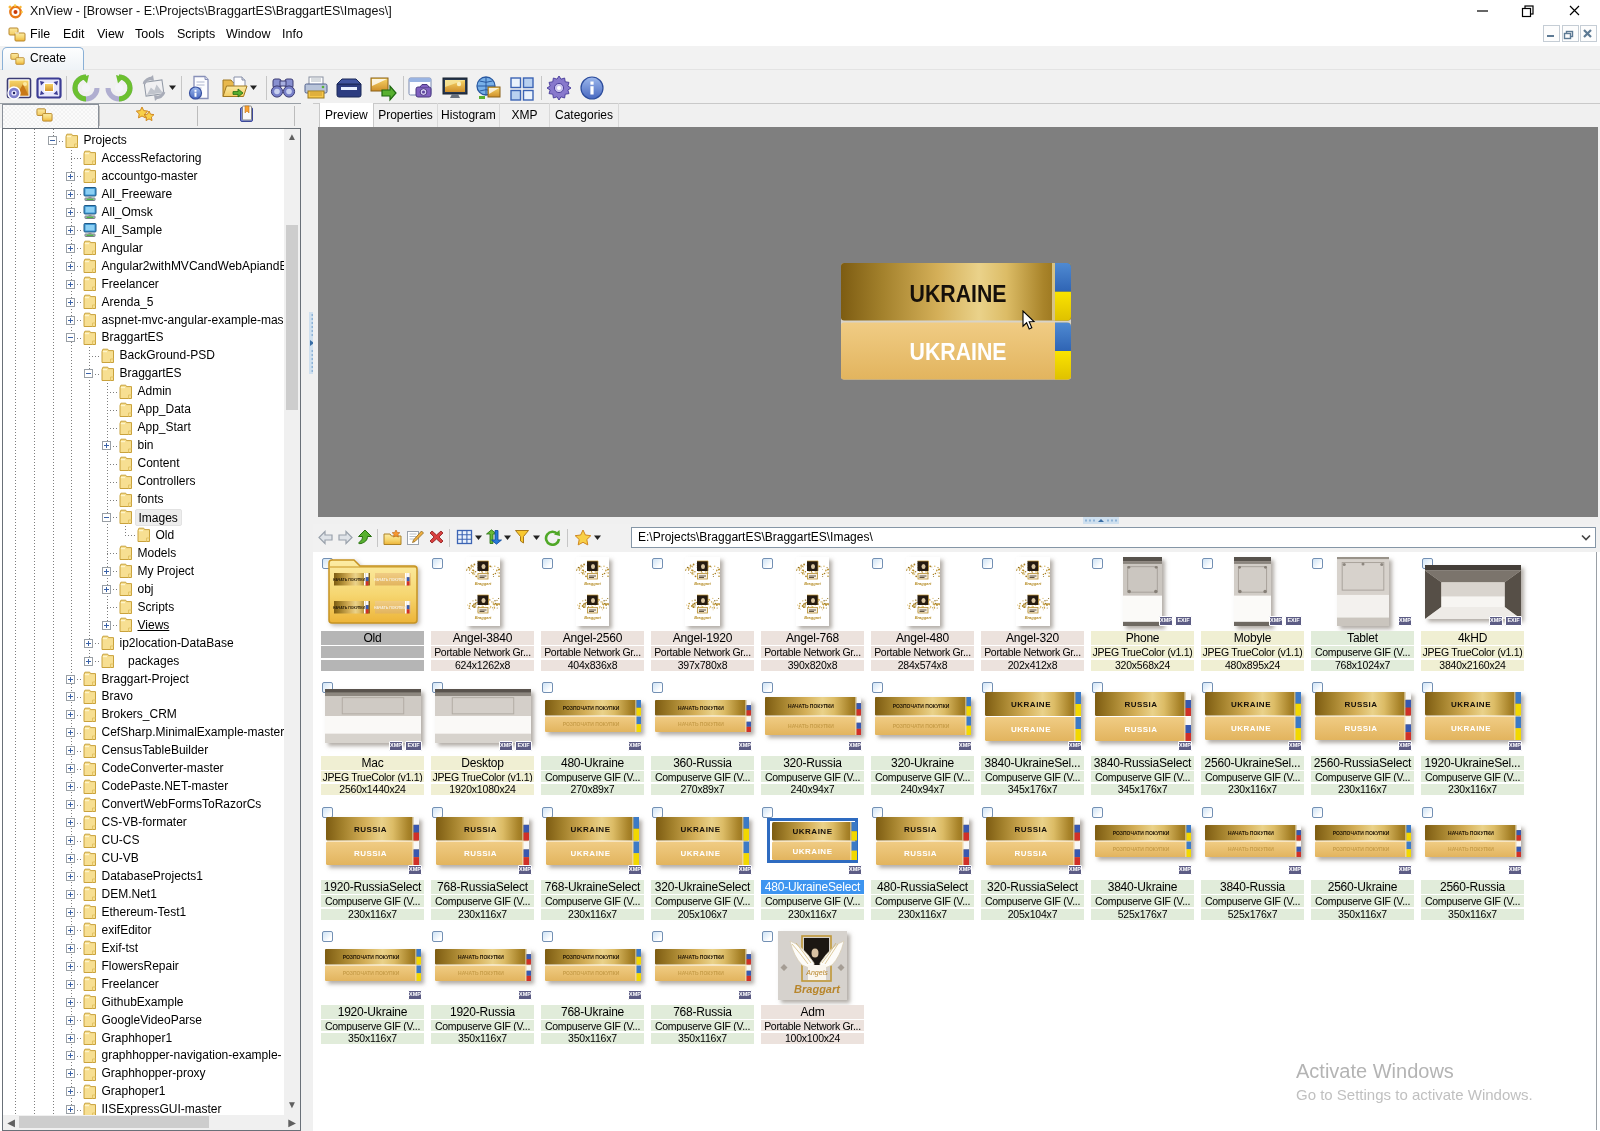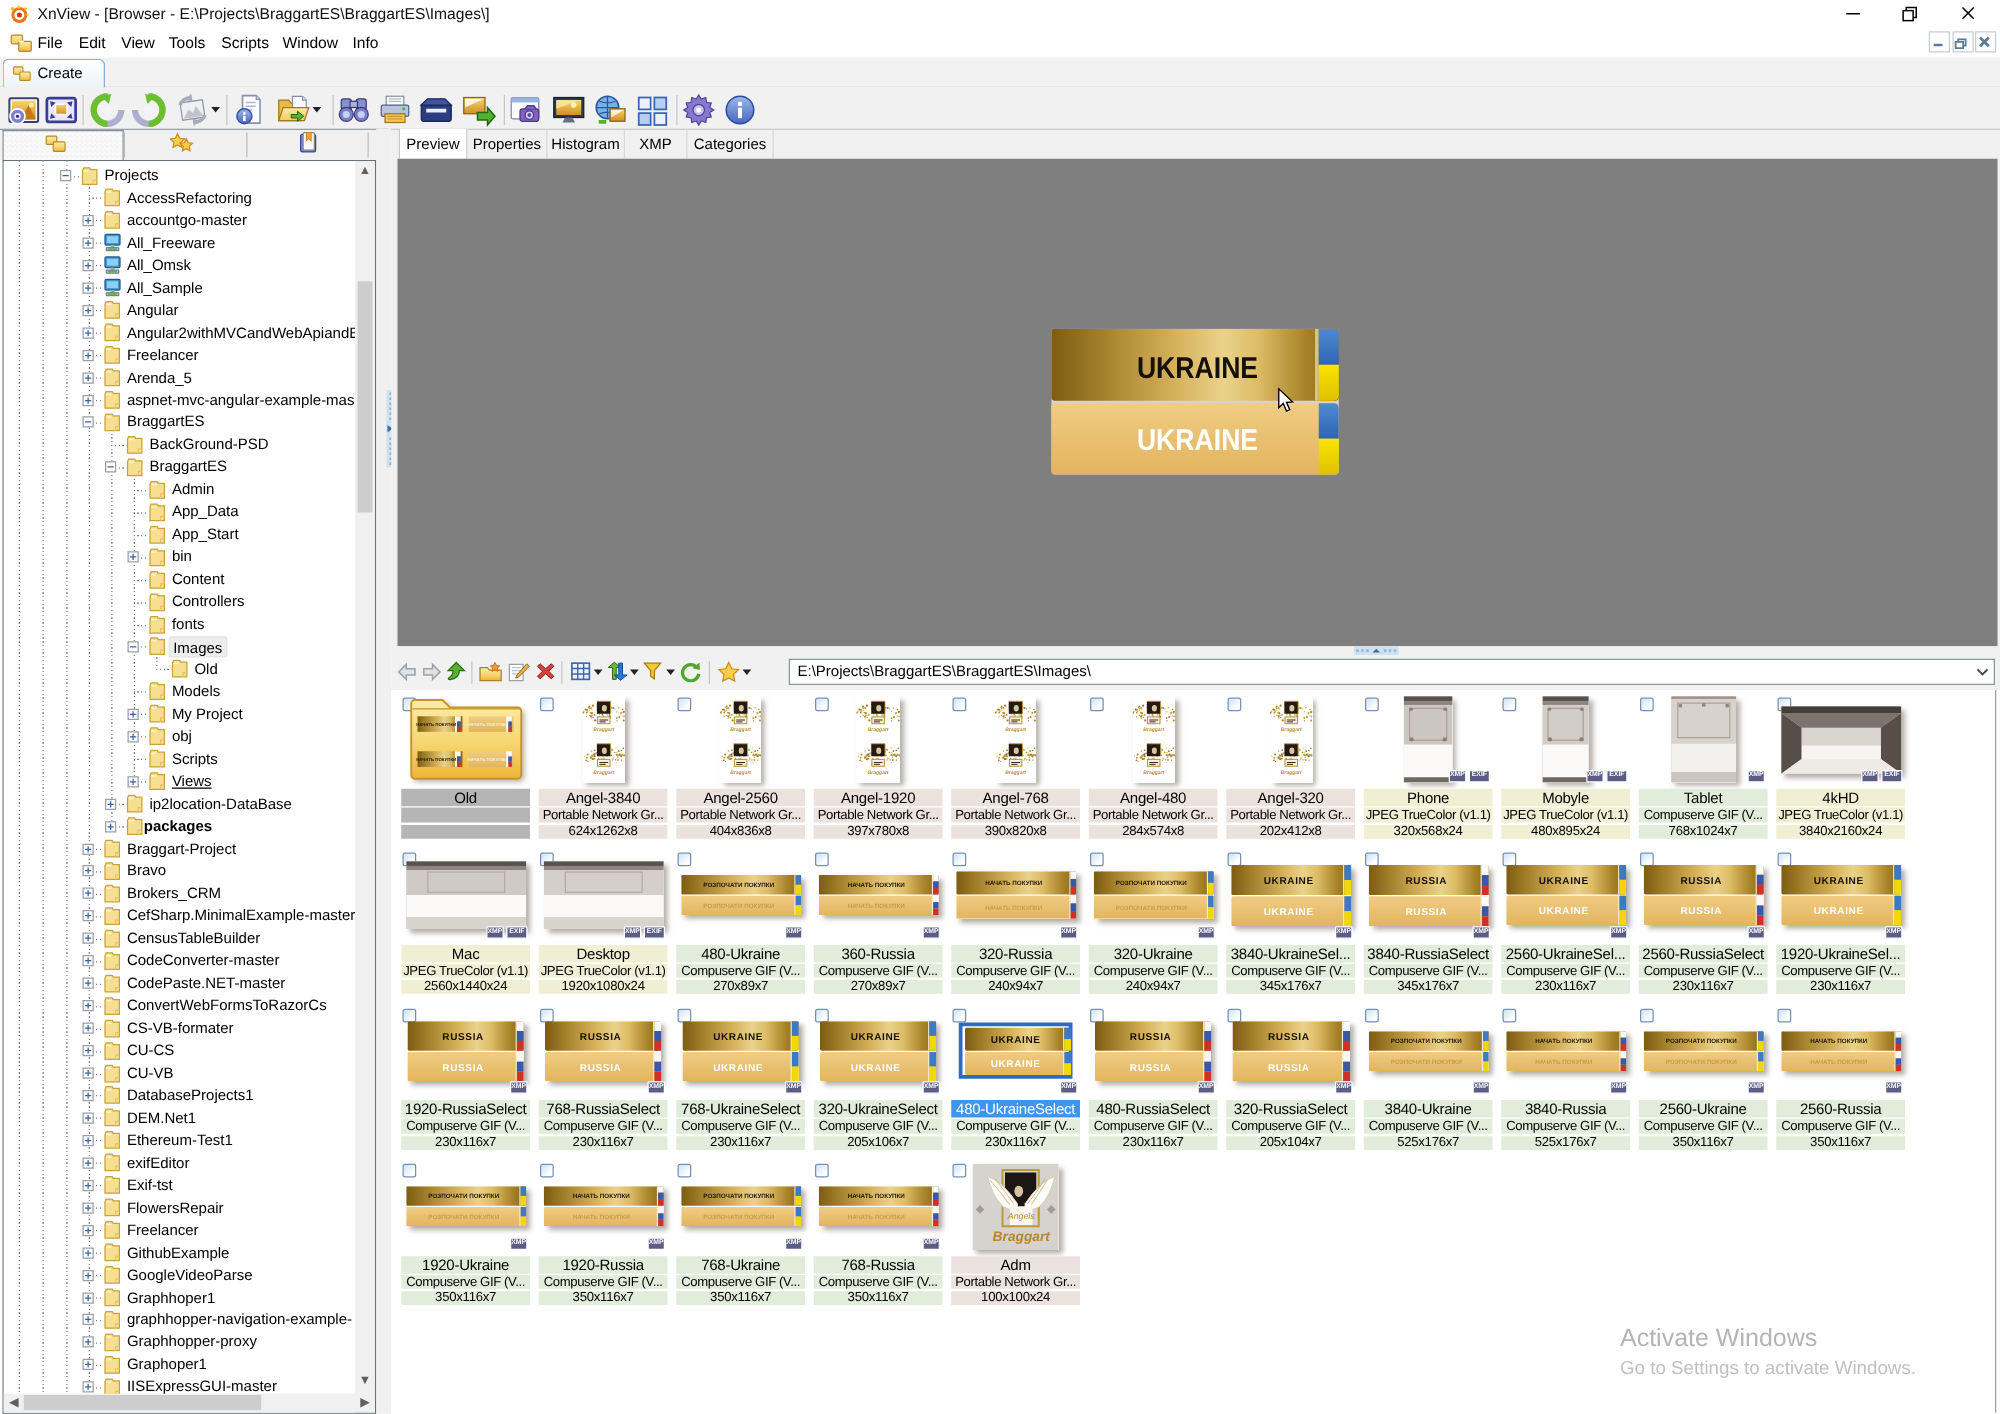--- a/index.html
+++ b/index.html
@@ -699,21 +699,21 @@
         <i></i>
         <b></b>
       </div>
 <div style="position:absolute;left:98px;top:0">
         <svg width="14" height="16" viewBox="0 0 14 16" style="position:absolute;left:0;top:1px">
 <path d="M1,3.5 L1,14.5 L12.5,14.5 L12.5,2.6 L7.5,2.6 L6.8,1.2 L1.9,1.2 Z" fill="#f7df92" stroke="#c9a23c"></path>
 <path d="M9.5,14.5 L9.5,11 L12.5,11" fill="none" stroke="#e3c365" stroke-width="1"></path>
 <path d="M2,3.6 L6,3.6" stroke="#fdf4cb" stroke-width="1.2"></path>
         </svg>
       </div>
-<div style="position:absolute;left:112px;top:0.5px;height:17px;line-height:16.5px;font-weight:bold;">packages</div>
+<div style="position:absolute;left:125px;top:0.5px;height:17px;line-height:16.5px;">packages</div>
 </div>
 <div class="trow" style="left:0;top:541.0px;width:281px">
 <div class="hdots" style="left:68px;top:9px;width:12px"></div>
 <div class="expbox" style="left:63.0px;top:4.5px">
         <i></i>
         <b></b>
       </div>
 <div style="position:absolute;left:80px;top:0">
         <svg width="14" height="16" viewBox="0 0 14 16" style="position:absolute;left:0;top:1px">
 <path d="M1,3.5 L1,14.5 L12.5,14.5 L12.5,2.6 L7.5,2.6 L6.8,1.2 L1.9,1.2 Z" fill="#f7df92" stroke="#c9a23c"></path>

